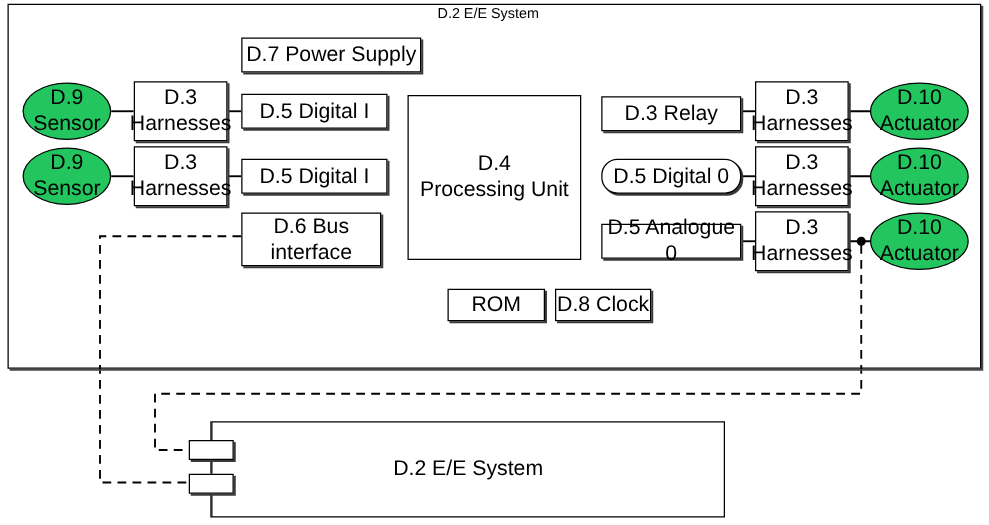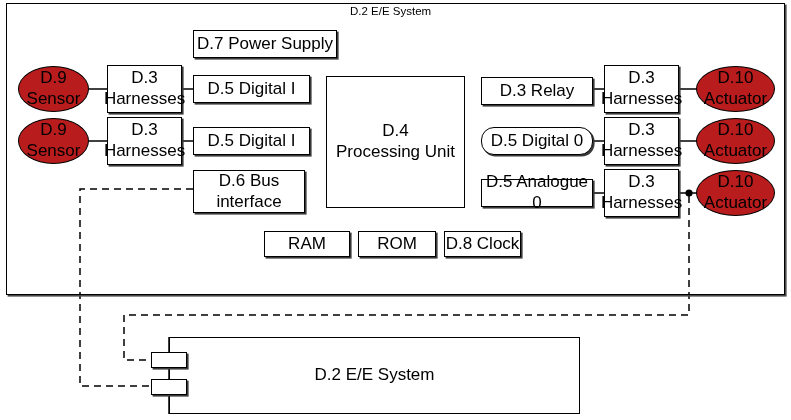--- a/index.html
+++ b/index.html
@@ -44,21 +44,21 @@
     border: 1.5px solid #000000;
   }
   .outer {
     border: 1.6px solid #000000;
     background: transparent;
     box-shadow: 1.6px 1.6px 0 0 #4a4a4a;
   }
   .ellipse {
     border: 1.7px solid #000000;
     border-radius: 50%;
-    background: #b91c1c;
+    background: #22c55e;
   }
   .title-text {
     position: absolute;
     color: #000000;
     font-size: 11.5px;
     white-space: nowrap;
   }
   .node span {
     display: block;
   }
@@ -201,23 +201,20 @@
       <span>Actuator</span>
     </div>
   </div>
   <div class="node ellipse" style="left:696px; top:170px; width:79px; height:46px;">
     <div>
       <span>D.10</span>
       <span>Actuator</span>
     </div>
   </div>
 
-  <div class="node rect" style="left:264px; top:231px; width:86px; height:26px;">
-    <span>RAM</span>
-  </div>
   <div class="node rect" style="left:358px; top:231px; width:78px; height:26px;">
     <span>ROM</span>
   </div>
   <div class="node rect" style="left:444px; top:231px; width:77px; height:26px;">
     <span>D.8 Clock</span>
   </div>
 
   <div class="node rect-thin" style="left:169px; top:337px; width:411px; height:77px;">
     <span>D.2 E/E System</span>
   </div>

